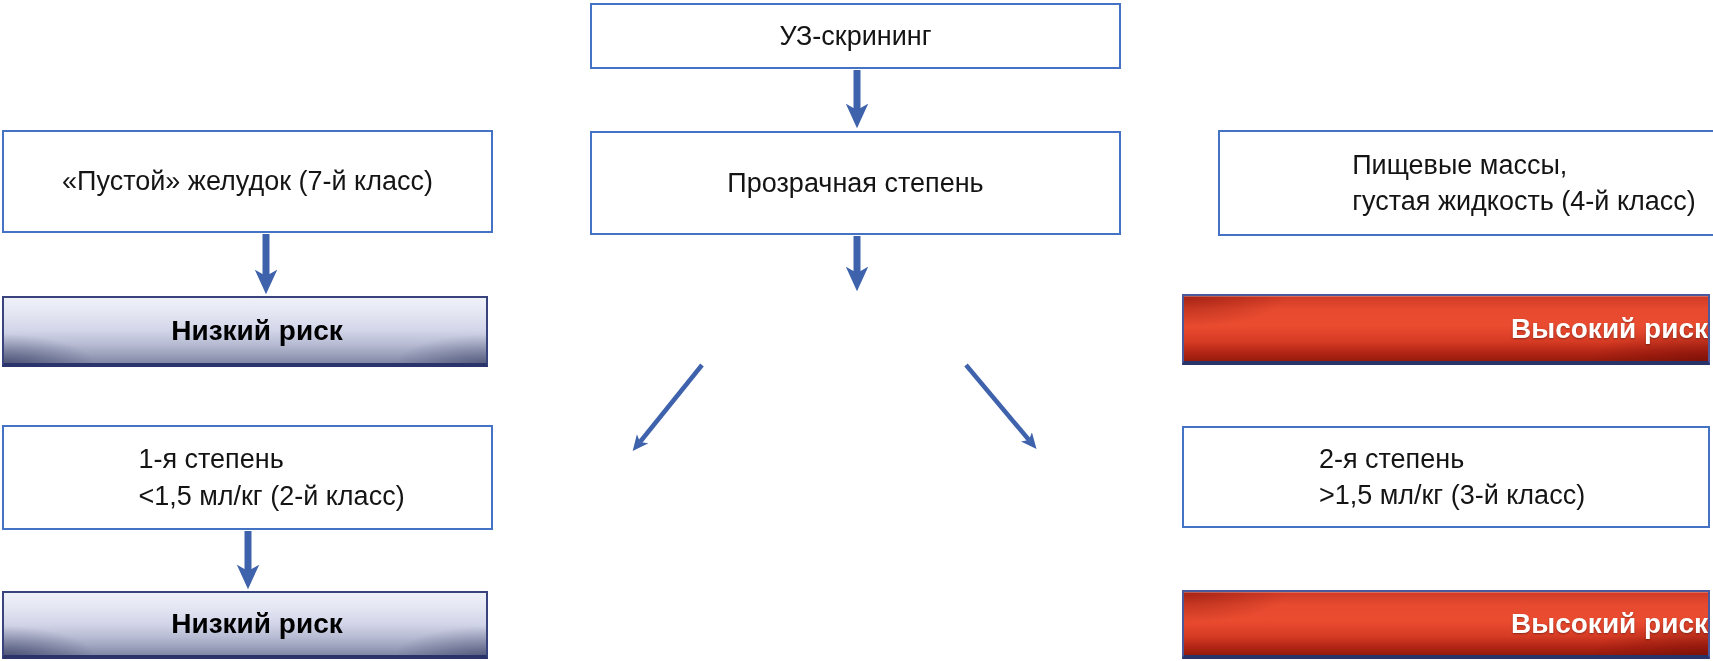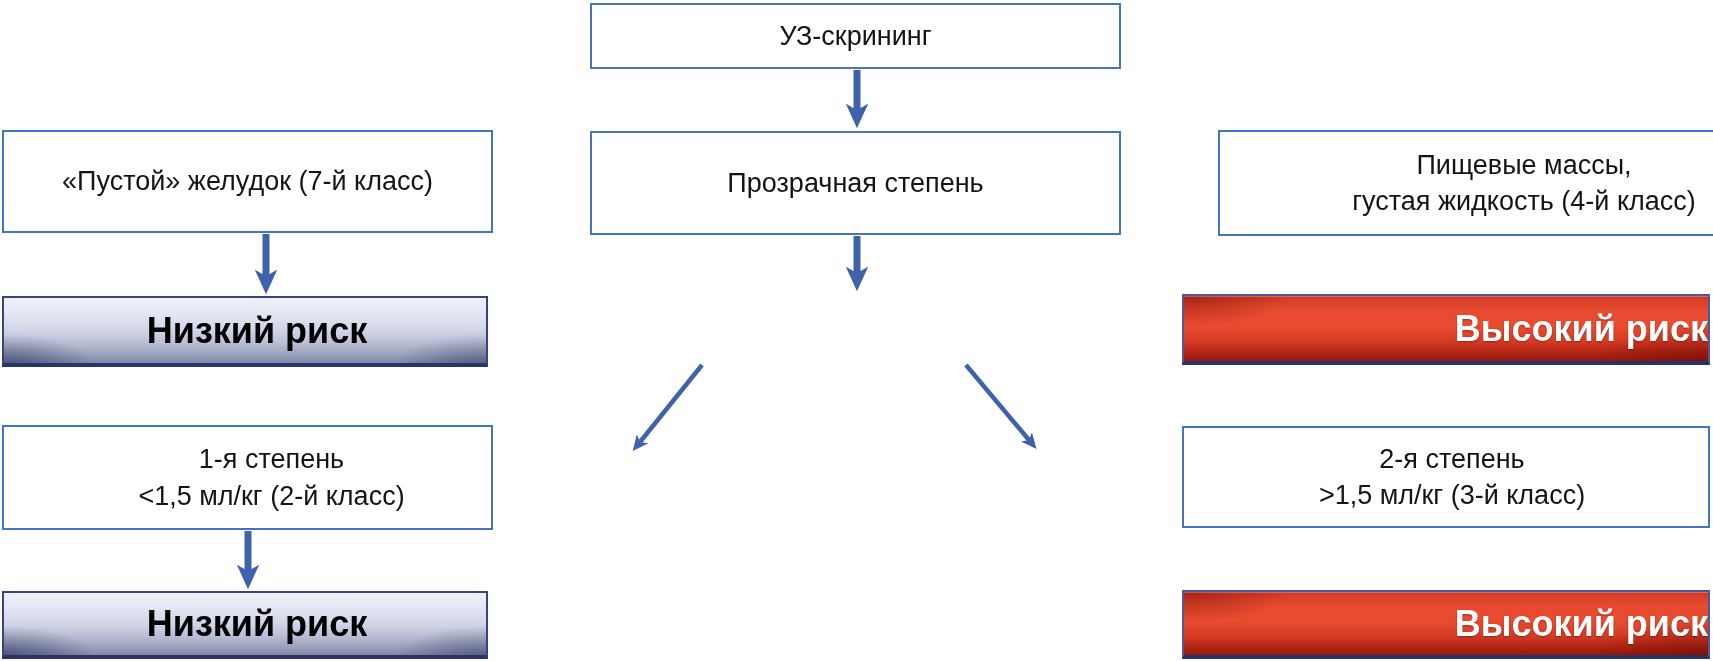--- a/index.html
+++ b/index.html
@@ -18,34 +18,34 @@
     pointer-events: none;
   }
   .box {
     position: absolute;
     box-sizing: border-box;
     background: #ffffff;
     border: 2px solid #4472c4;
     display: flex;
     align-items: center;
     justify-content: center;
-    text-align: center;
+    text-align: left;
     color: #141414;
     font-size: 27px;
     line-height: 1.35;
   }
   .box .lbl { white-space: pre-line; }
   .btn {
     position: absolute;
     box-sizing: border-box;
     display: flex;
     align-items: center;
     justify-content: center;
     text-align: center;
-    font-size: 36px;
+    font-size: 28px;
     font-weight: bold;
     padding-left: 24px;
   }
   .btn .lbl { white-space: pre-line; }
   .btn-low {
     border: 2px solid #39447f;
     border-bottom: 4px solid #2a346b;
     color: #000000;
     background:
       radial-gradient(ellipse 130px 45px at 0% 104%, rgba(38,44,84,0.60), rgba(38,44,84,0) 70%),

